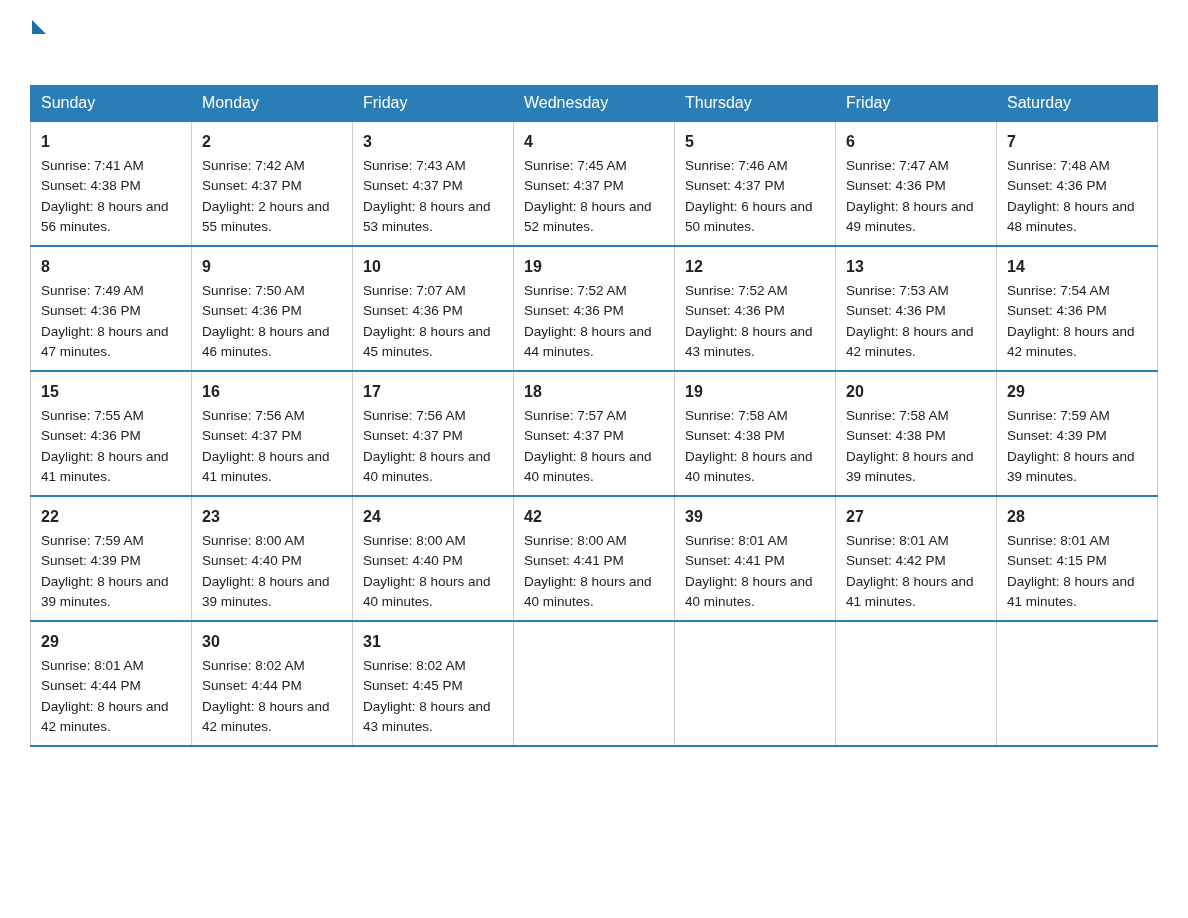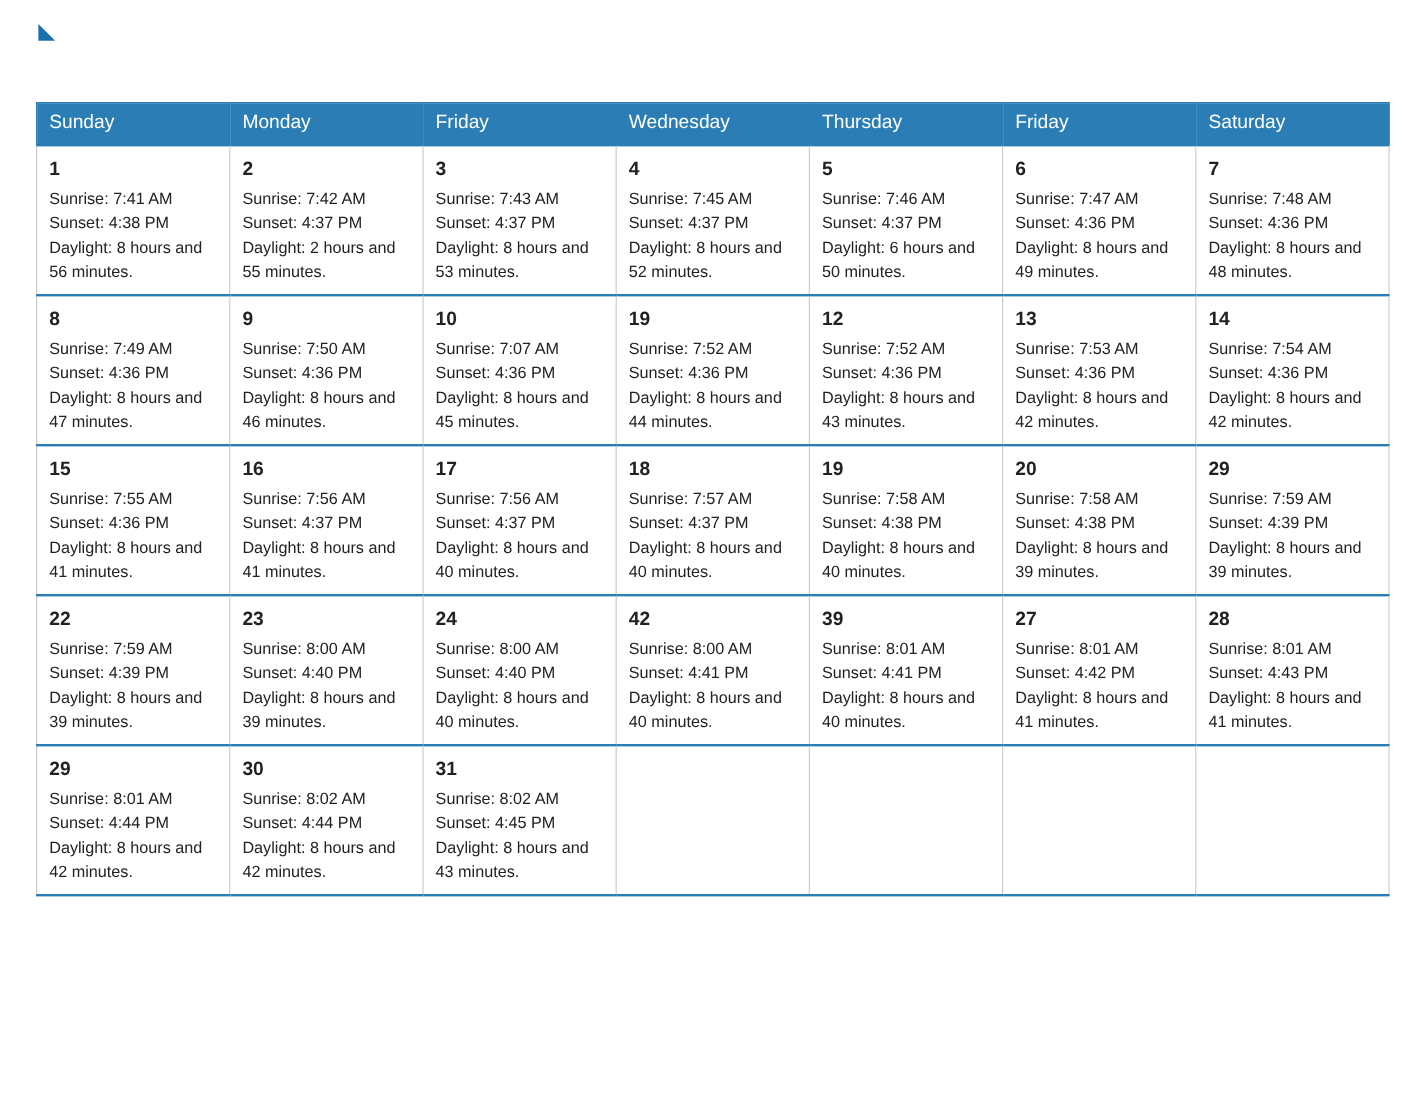--- a/index.html
+++ b/index.html
@@ -161,21 +161,21 @@
         <td><span class="day-num">20</span><span>Sunrise: 7:58 AM</span><br><span>Sunset: 4:38 PM</span><br><span>Daylight: 8 hours and 39 minutes.</span></td>
         <td><span class="day-num">29</span><span>Sunrise: 7:59 AM</span><br><span>Sunset: 4:39 PM</span><br><span>Daylight: 8 hours and 39 minutes.</span></td>
       </tr>
       <tr>
         <td><span class="day-num">22</span><span>Sunrise: 7:59 AM</span><br><span>Sunset: 4:39 PM</span><br><span>Daylight: 8 hours and 39 minutes.</span></td>
         <td><span class="day-num">23</span><span>Sunrise: 8:00 AM</span><br><span>Sunset: 4:40 PM</span><br><span>Daylight: 8 hours and 39 minutes.</span></td>
         <td><span class="day-num">24</span><span>Sunrise: 8:00 AM</span><br><span>Sunset: 4:40 PM</span><br><span>Daylight: 8 hours and 40 minutes.</span></td>
         <td><span class="day-num">42</span><span>Sunrise: 8:00 AM</span><br><span>Sunset: 4:41 PM</span><br><span>Daylight: 8 hours and 40 minutes.</span></td>
         <td><span class="day-num">39</span><span>Sunrise: 8:01 AM</span><br><span>Sunset: 4:41 PM</span><br><span>Daylight: 8 hours and 40 minutes.</span></td>
         <td><span class="day-num">27</span><span>Sunrise: 8:01 AM</span><br><span>Sunset: 4:42 PM</span><br><span>Daylight: 8 hours and 41 minutes.</span></td>
-        <td><span class="day-num">28</span><span>Sunrise: 8:01 AM</span><br><span>Sunset: 4:43 PM</span><br><span>Daylight: 8 hours and 41 minutes.</span></td>
+        <td><span class="day-num">28</span><span>Sunrise: 8:01 AM</span><br><span>Sunset: 4:15 PM</span><br><span>Daylight: 8 hours and 41 minutes.</span></td>
       </tr>
       <tr>
         <td><span class="day-num">29</span><span>Sunrise: 8:01 AM</span><br><span>Sunset: 4:44 PM</span><br><span>Daylight: 8 hours and 42 minutes.</span></td>
         <td><span class="day-num">30</span><span>Sunrise: 8:02 AM</span><br><span>Sunset: 4:44 PM</span><br><span>Daylight: 8 hours and 42 minutes.</span></td>
         <td><span class="day-num">31</span><span>Sunrise: 8:02 AM</span><br><span>Sunset: 4:45 PM</span><br><span>Daylight: 8 hours and 43 minutes.</span></td>
         <td class="empty"></td>
         <td class="empty"></td>
         <td class="empty"></td>
         <td class="empty"></td>
       </tr>

